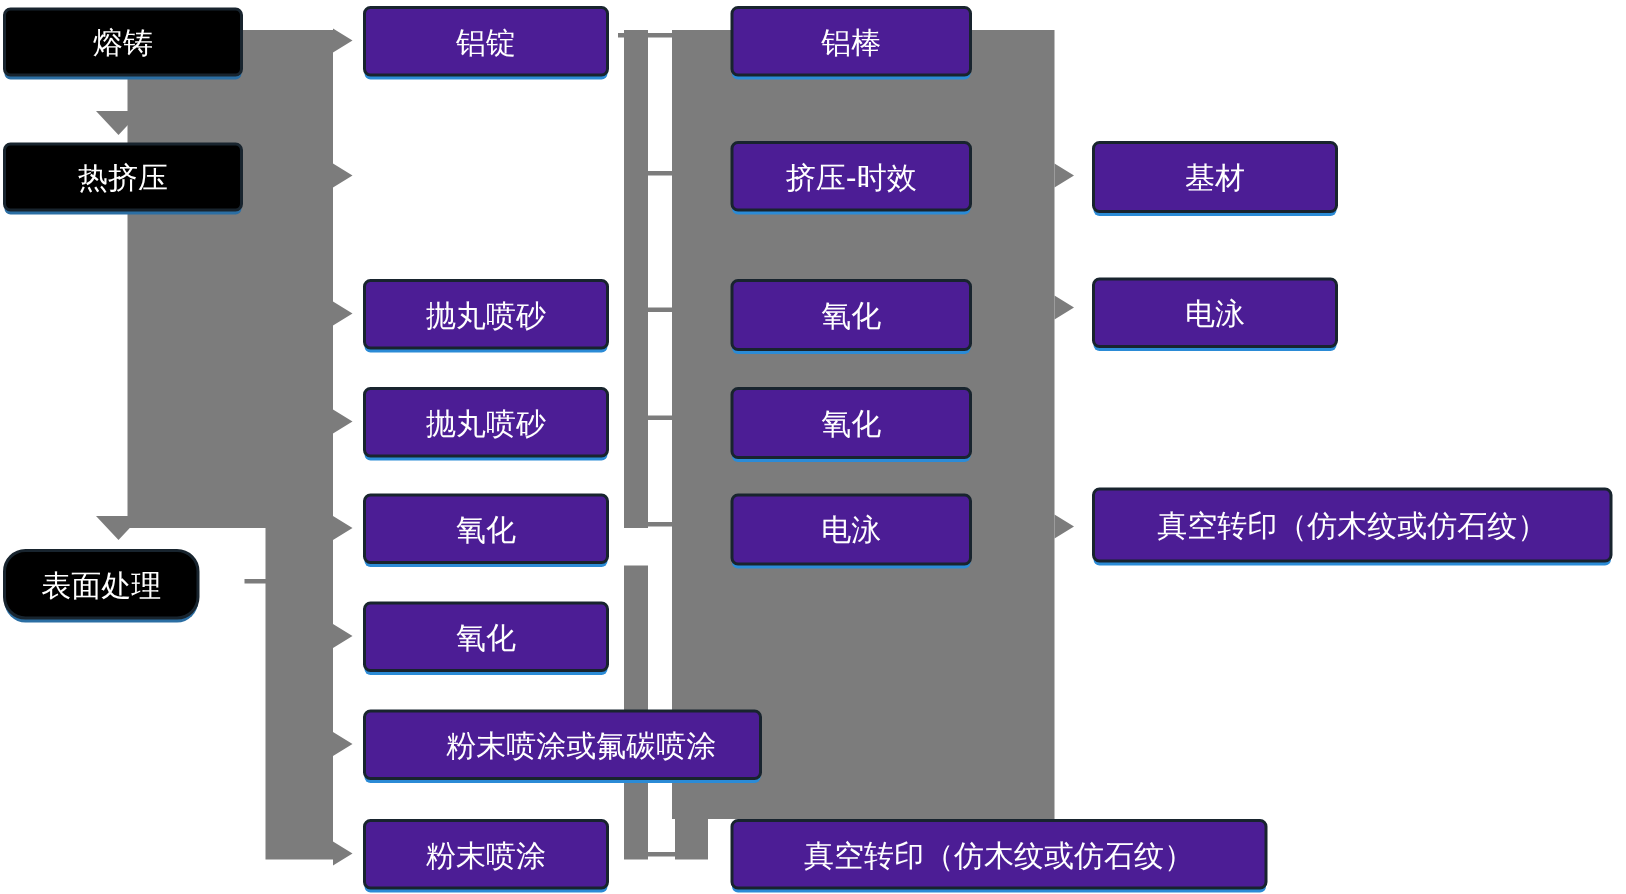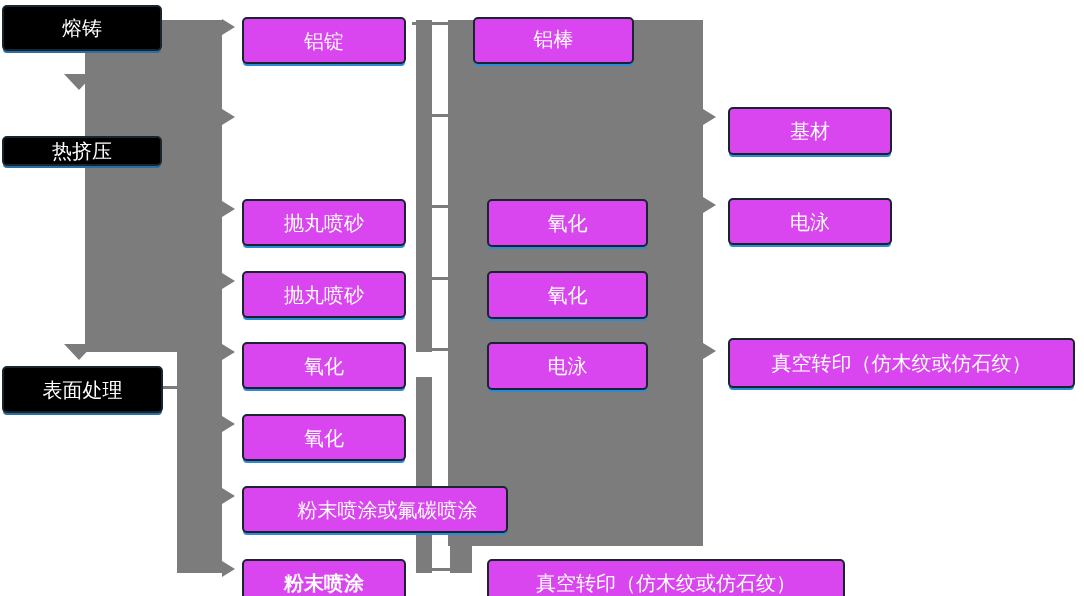--- a/index.html
+++ b/index.html
@@ -14,21 +14,21 @@
     border-left:13px solid #7c7c7c;}
   .arrow-down{position:absolute;width:0;height:0;
     border-left:15px solid transparent;border-right:15px solid transparent;
     border-top:16px solid #7c7c7c;}
   .box{
     position:absolute;display:flex;align-items:center;justify-content:center;
     color:#ffffff;font-size:20px;line-height:1;text-align:center;
     border:2px solid #18242e;border-radius:5px;box-sizing:border-box;
     white-space:nowrap;
   }
-  .bright{background:#d946ef;box-shadow:0 3px 0 -1px #2b8bd6;margin-top:13px;}
+  .bright{background:#4c1d95;box-shadow:0 3px 0 -1px #2b8bd6;}
   .navy{background:#000000;box-shadow:0 3px 0 -1px #2b6ea3;}
 </style>
 </head>
 <body>
 
 <div class="canvas">
 
   <div class="gray" style="left:85px;top:20px;width:137px;height:332px;"></div>
   <div class="gray" style="left:177px;top:345px;width:45px;height:228px;"></div>
   <div class="gray" style="left:416px;top:20px;width:16px;height:332px;"></div>
@@ -54,32 +54,33 @@
 
   <div class="line" style="left:412px;top:22px;width:38px;"></div>
   <div class="line" style="left:430px;top:114px;width:22px;"></div>
   <div class="line" style="left:430px;top:205px;width:22px;"></div>
   <div class="line" style="left:430px;top:277px;width:22px;"></div>
   <div class="line" style="left:430px;top:348px;width:22px;"></div>
   <div class="line" style="left:430px;top:568px;width:22px;"></div>
   <div class="line" style="left:163px;top:386px;width:16px;"></div>
 
   <div class="box navy" style="left:2px;top:5px;width:160px;height:46px;">熔铸</div>
-  <div class="box navy" style="left:2px;top:95px;width:160px;height:30px;margin-top:41px;">热挤压</div>
-  <div class="box navy" style="left:2px;top:366px;width:161px;height:47px;">表面处理</div>
+  <div class="box navy" style="left:2px;top:95px;width:160px;height:46px;">热挤压</div>
+  <div class="box navy" style="left:2px;top:366px;width:131px;height:47px;border-radius:15px;">表面处理</div>
 
   <div class="box bright" style="left:242px;top:4px;width:164px;height:47px;">铝锭</div>
   <div class="box bright" style="left:242px;top:186px;width:164px;height:47px;">抛丸喷砂</div>
   <div class="box bright" style="left:242px;top:258px;width:164px;height:47px;">抛丸喷砂</div>
   <div class="box bright" style="left:242px;top:329px;width:164px;height:47px;">氧化</div>
   <div class="box bright" style="left:242px;top:401px;width:164px;height:47px;">氧化</div>
   <div class="box bright" style="left:242px;top:473px;width:266px;height:47px;padding-left:25px;">粉末喷涂或氟碳喷涂</div>
-  <div class="box bright" style="left:242px;top:546px;width:164px;height:47px;font-weight:bold;">粉末喷涂</div>
+  <div class="box bright" style="left:242px;top:546px;width:164px;height:47px;">粉末喷涂</div>
 
-  <div class="box bright" style="left:473px;top:4px;width:161px;height:47px;font-family:Liberation Mono, monospace;">铝棒</div>
+  <div class="box bright" style="left:487px;top:4px;width:161px;height:47px;">铝棒</div>
+  <div class="box bright" style="left:487px;top:94px;width:161px;height:47px;">挤压-时效</div>
   <div class="box bright" style="left:487px;top:186px;width:161px;height:48px;">氧化</div>
   <div class="box bright" style="left:487px;top:258px;width:161px;height:48px;">氧化</div>
   <div class="box bright" style="left:487px;top:329px;width:161px;height:48px;">电泳</div>
   <div class="box bright" style="left:487px;top:546px;width:358px;height:47px;">真空转印（仿木纹或仿石纹）</div>
 
   <div class="box bright" style="left:728px;top:94px;width:164px;height:48px;">基材</div>
   <div class="box bright" style="left:728px;top:185px;width:164px;height:47px;">电泳</div>
   <div class="box bright" style="left:728px;top:325px;width:347px;height:50px;">真空转印（仿木纹或仿石纹）</div>
 
 </div>

